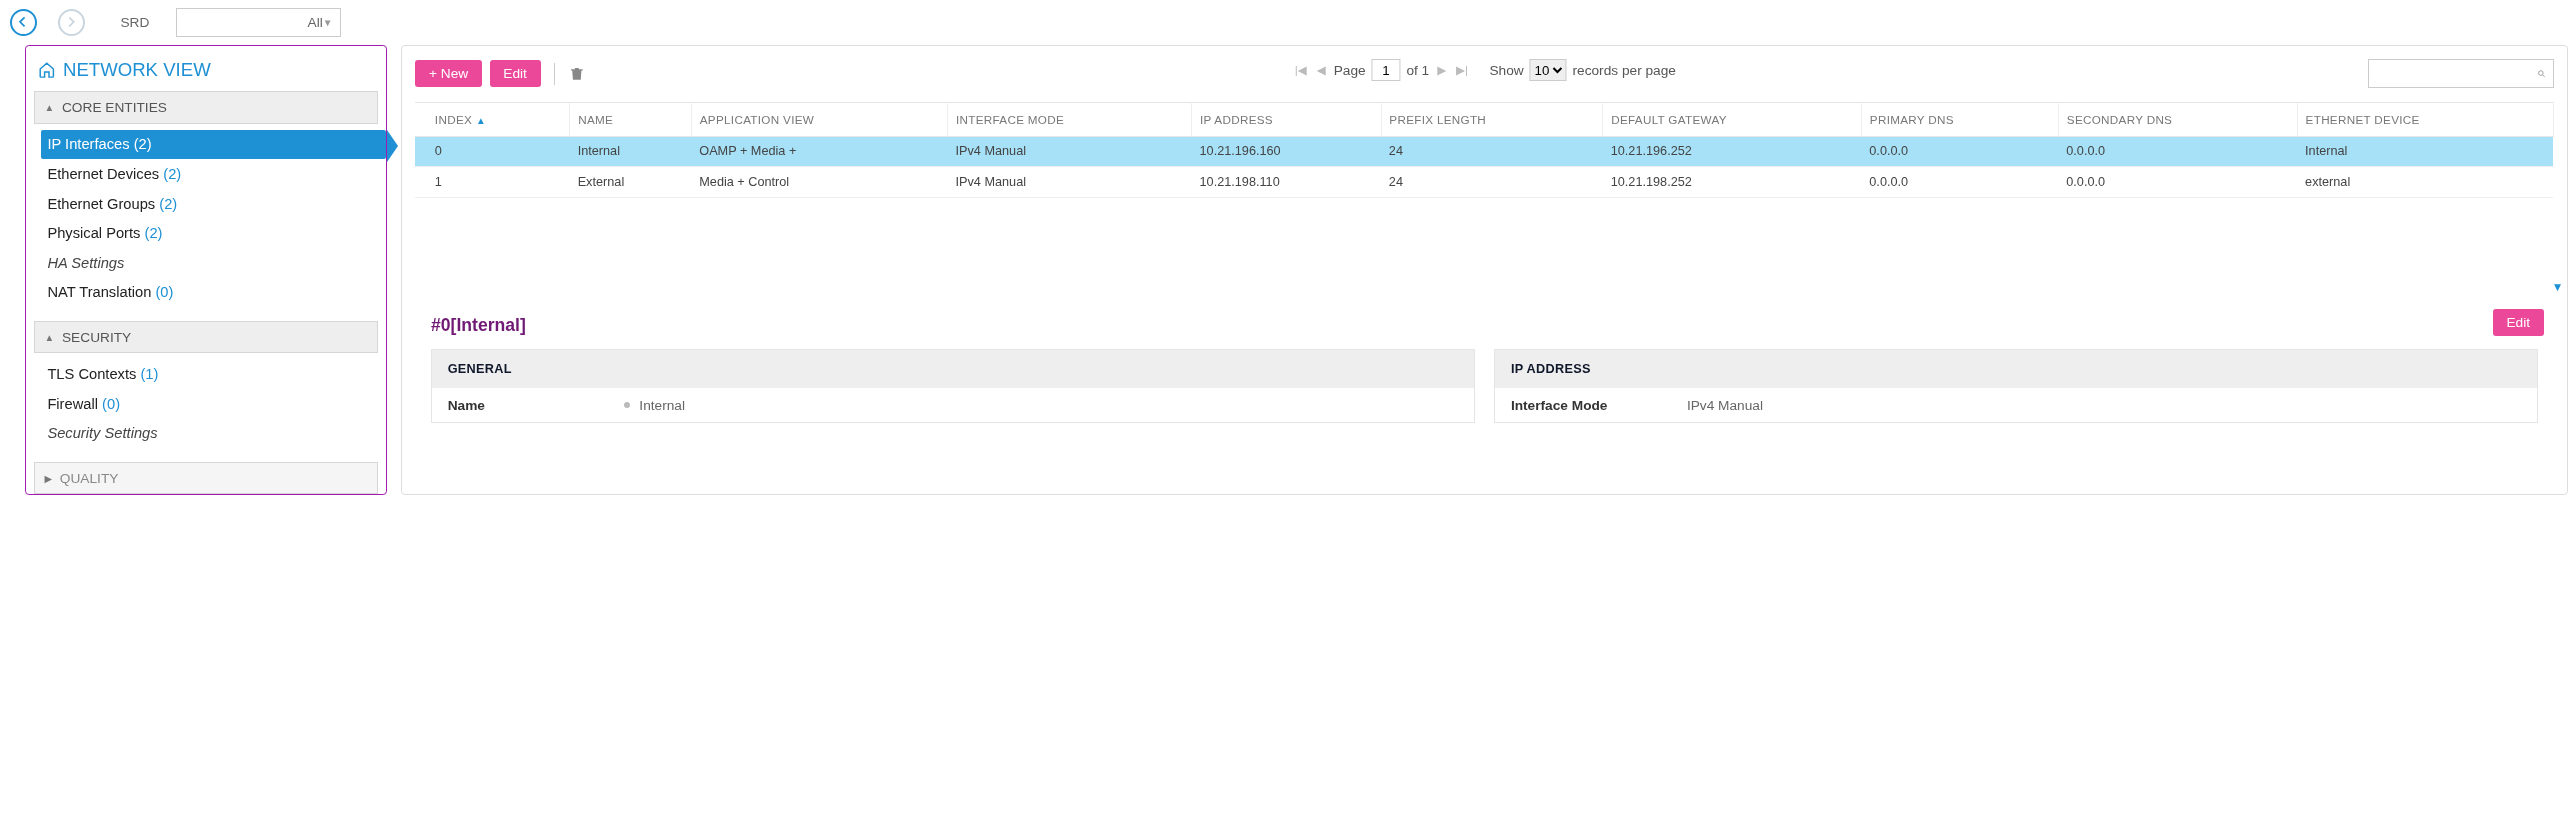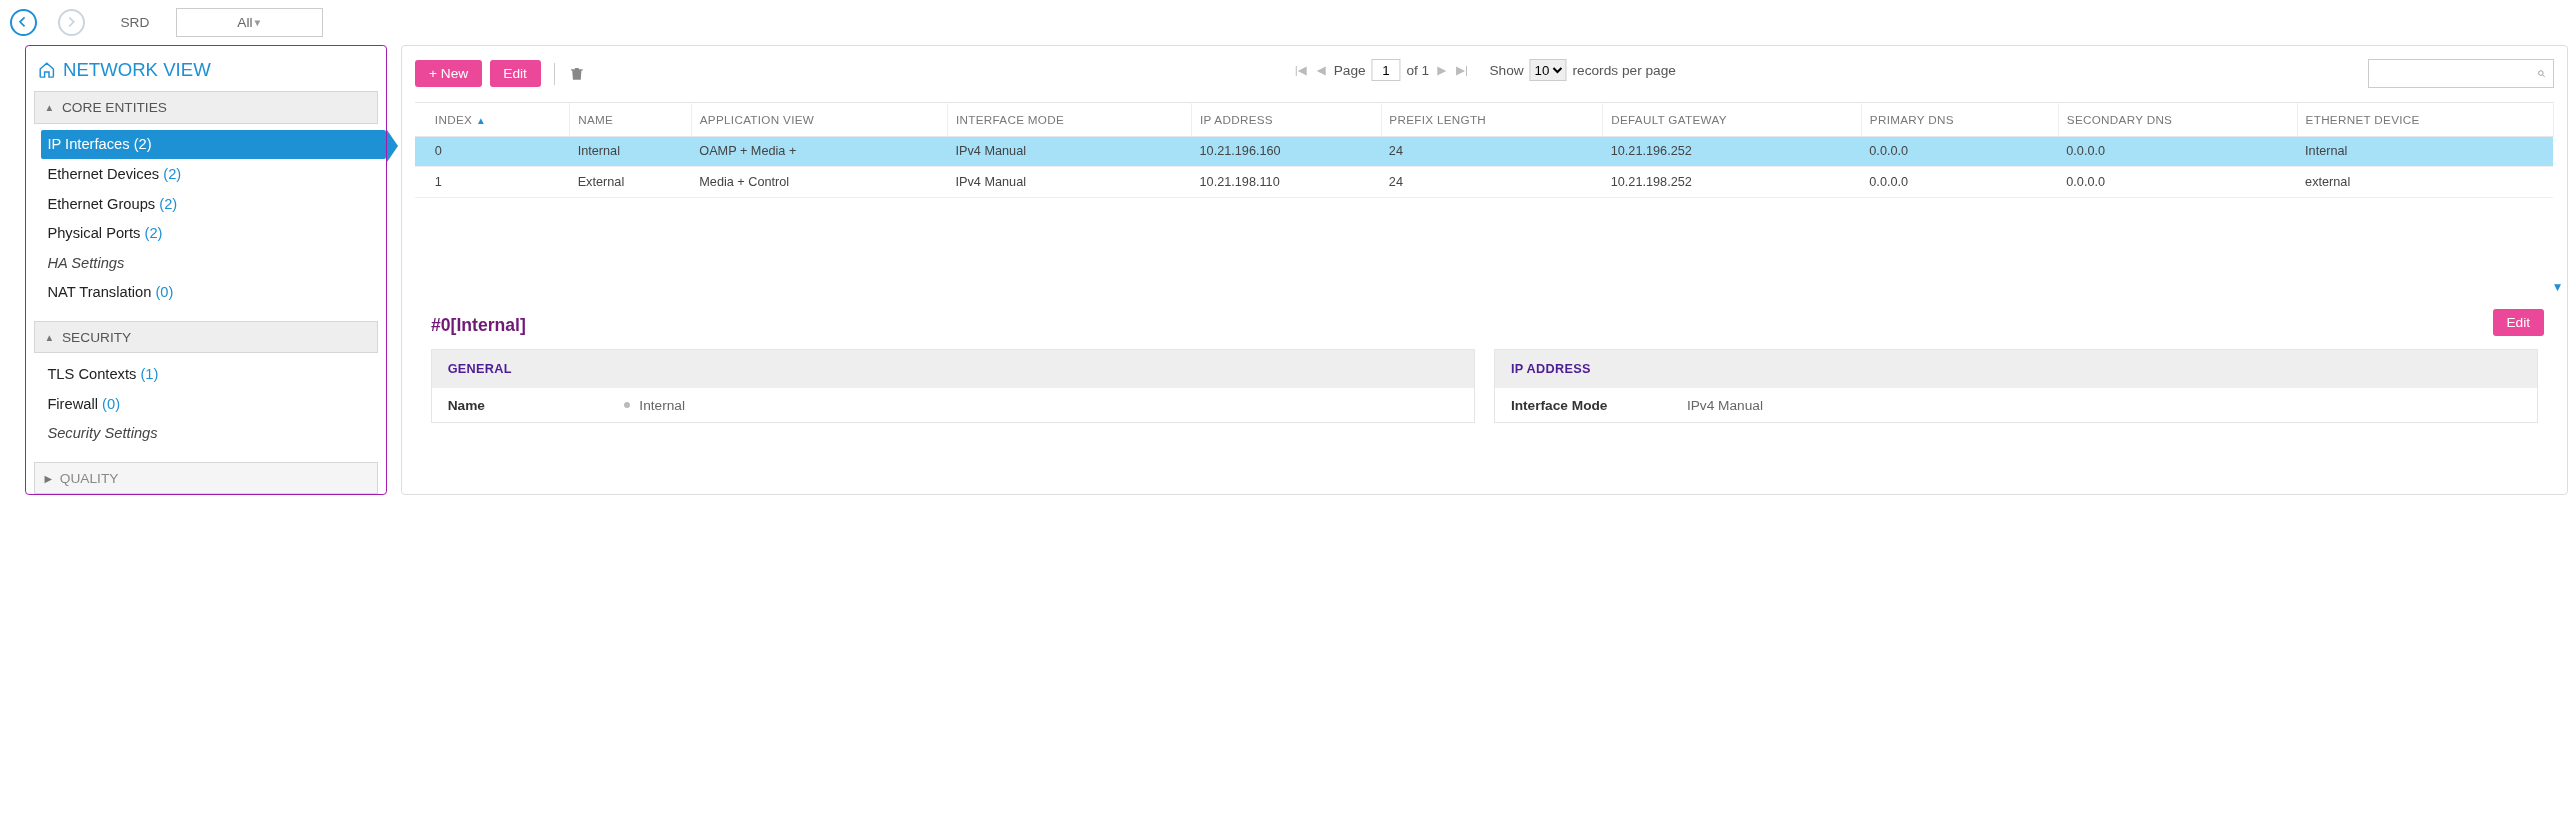--- a/index.html
+++ b/index.html
@@ -4,21 +4,21 @@
   <style>
     * { box-sizing: border-box; margin: 0; padding: 0; font-family: -apple-system, BlinkMacSystemFont, "Segoe UI", Arial, sans-serif; }
     body { background: #ffffff; color: #333; font-size: 13.7px; }
 
     
     .topbar { display: flex; align-items: center; padding: 7.8px 9.8px; gap: 21px; }
     .nav-arrow { width: 27px; height: 27px; border: 2px solid #1e90d4; border-radius: 50%; display: flex; align-items: center; justify-content: center; cursor: pointer; }
     .nav-arrow.disabled { border-color: #c9d6df; cursor: default; }
     .nav-arrow svg { width: 13.7px; height: 13.7px; }
     .topbar-label { color: #666; margin-left: 14.7px; font-size: 13.7px; }
-    .srd-select { margin-left: 5.9px; border: 1px solid #ccc; height: 29px; width: 147px; display: flex; align-items: center; justify-content: center; padding: 0 7.8px; background: #fff; cursor: pointer; color: #666; }
+    .srd-select { margin-left: 5.9px; border: 1px solid #ccc; height: 29px; width: 165px; display: flex; align-items: center; justify-content: flex-end; padding: 0 7.8px; background: #fff; cursor: pointer; color: #666; }
     .srd-select .caret { color: #999; font-size: 9.8px; }
 
     
     .main-wrap { display: flex; gap: 13.7px; padding: 0 3.9px; }
     .sidebar { width: 362px; border: 1px solid #a21caf; border-radius: 3.9px; padding: 9.8px 7.8px 0 7.8px; margin-left: 21px; }
     .sidebar-title { color: #1e90d4; font-size: 18.6px; font-weight: 400; display: flex; align-items: center; gap: 7.8px; padding: 3.9px 3.9px 9.8px 3.9px; }
     .sidebar-title .home { width: 17.6px; height: 17.6px; }
 
     .sidebar-section-header { background: #eeeeee; border: 1px solid #d6d6d6; color: #555; font-size: 13.7px; padding: 7.8px 9.8px; display: flex; align-items: center; gap: 7.8px; cursor: pointer; }
     .sidebar-section-header.inactive { background: #f5f5f5; color: #888; }
@@ -58,21 +58,21 @@
     .sort-ind { color: #1e90d4; font-size: 9.8px; margin-left: 3.9px; }
 
     
     .detail { margin-top: 117px; padding: 0 15.7px; position: relative; }
     .detail-title { font-size: 17.6px; font-weight: 600; color: #701a75; margin-bottom: 13.7px; }
     .detail-edit { position: absolute; right: 9.8px; top: -5.9px; }
     .detail-collapse { position: absolute; right: -9.8px; top: -35px; color: #1e90d4; font-size: 11.7px; cursor: pointer; }
 
     .detail-cards { display: flex; gap: 19.6px; }
     .detail-card { flex: 1; border: 1px solid #e5e5e5; }
-    .detail-card-header { background: #eeeeee; color: #4c1d95; font-weight: 600; font-size: 12.7px; padding: 11.7px 15.7px; letter-spacing: 0.3px; }
+    .detail-card-header { background: #eeeeee; color: #0f172a; font-weight: 600; font-size: 12.7px; padding: 11.7px 15.7px; letter-spacing: 0.3px; }
     .detail-card-body { padding: 9.8px 15.7px; }
     .detail-row { display: flex; align-items: center; }
     .detail-row .label { width: 176px; font-weight: 600; color: #333; }
     .detail-row .bullet { width: 5.9px; height: 5.9px; border-radius: 50%; background: #bbb; margin-right: 9.8px; }
     .detail-row .value { color: #666; }
   </style>
 </head>
 <body>
 
 <div class="topbar">

